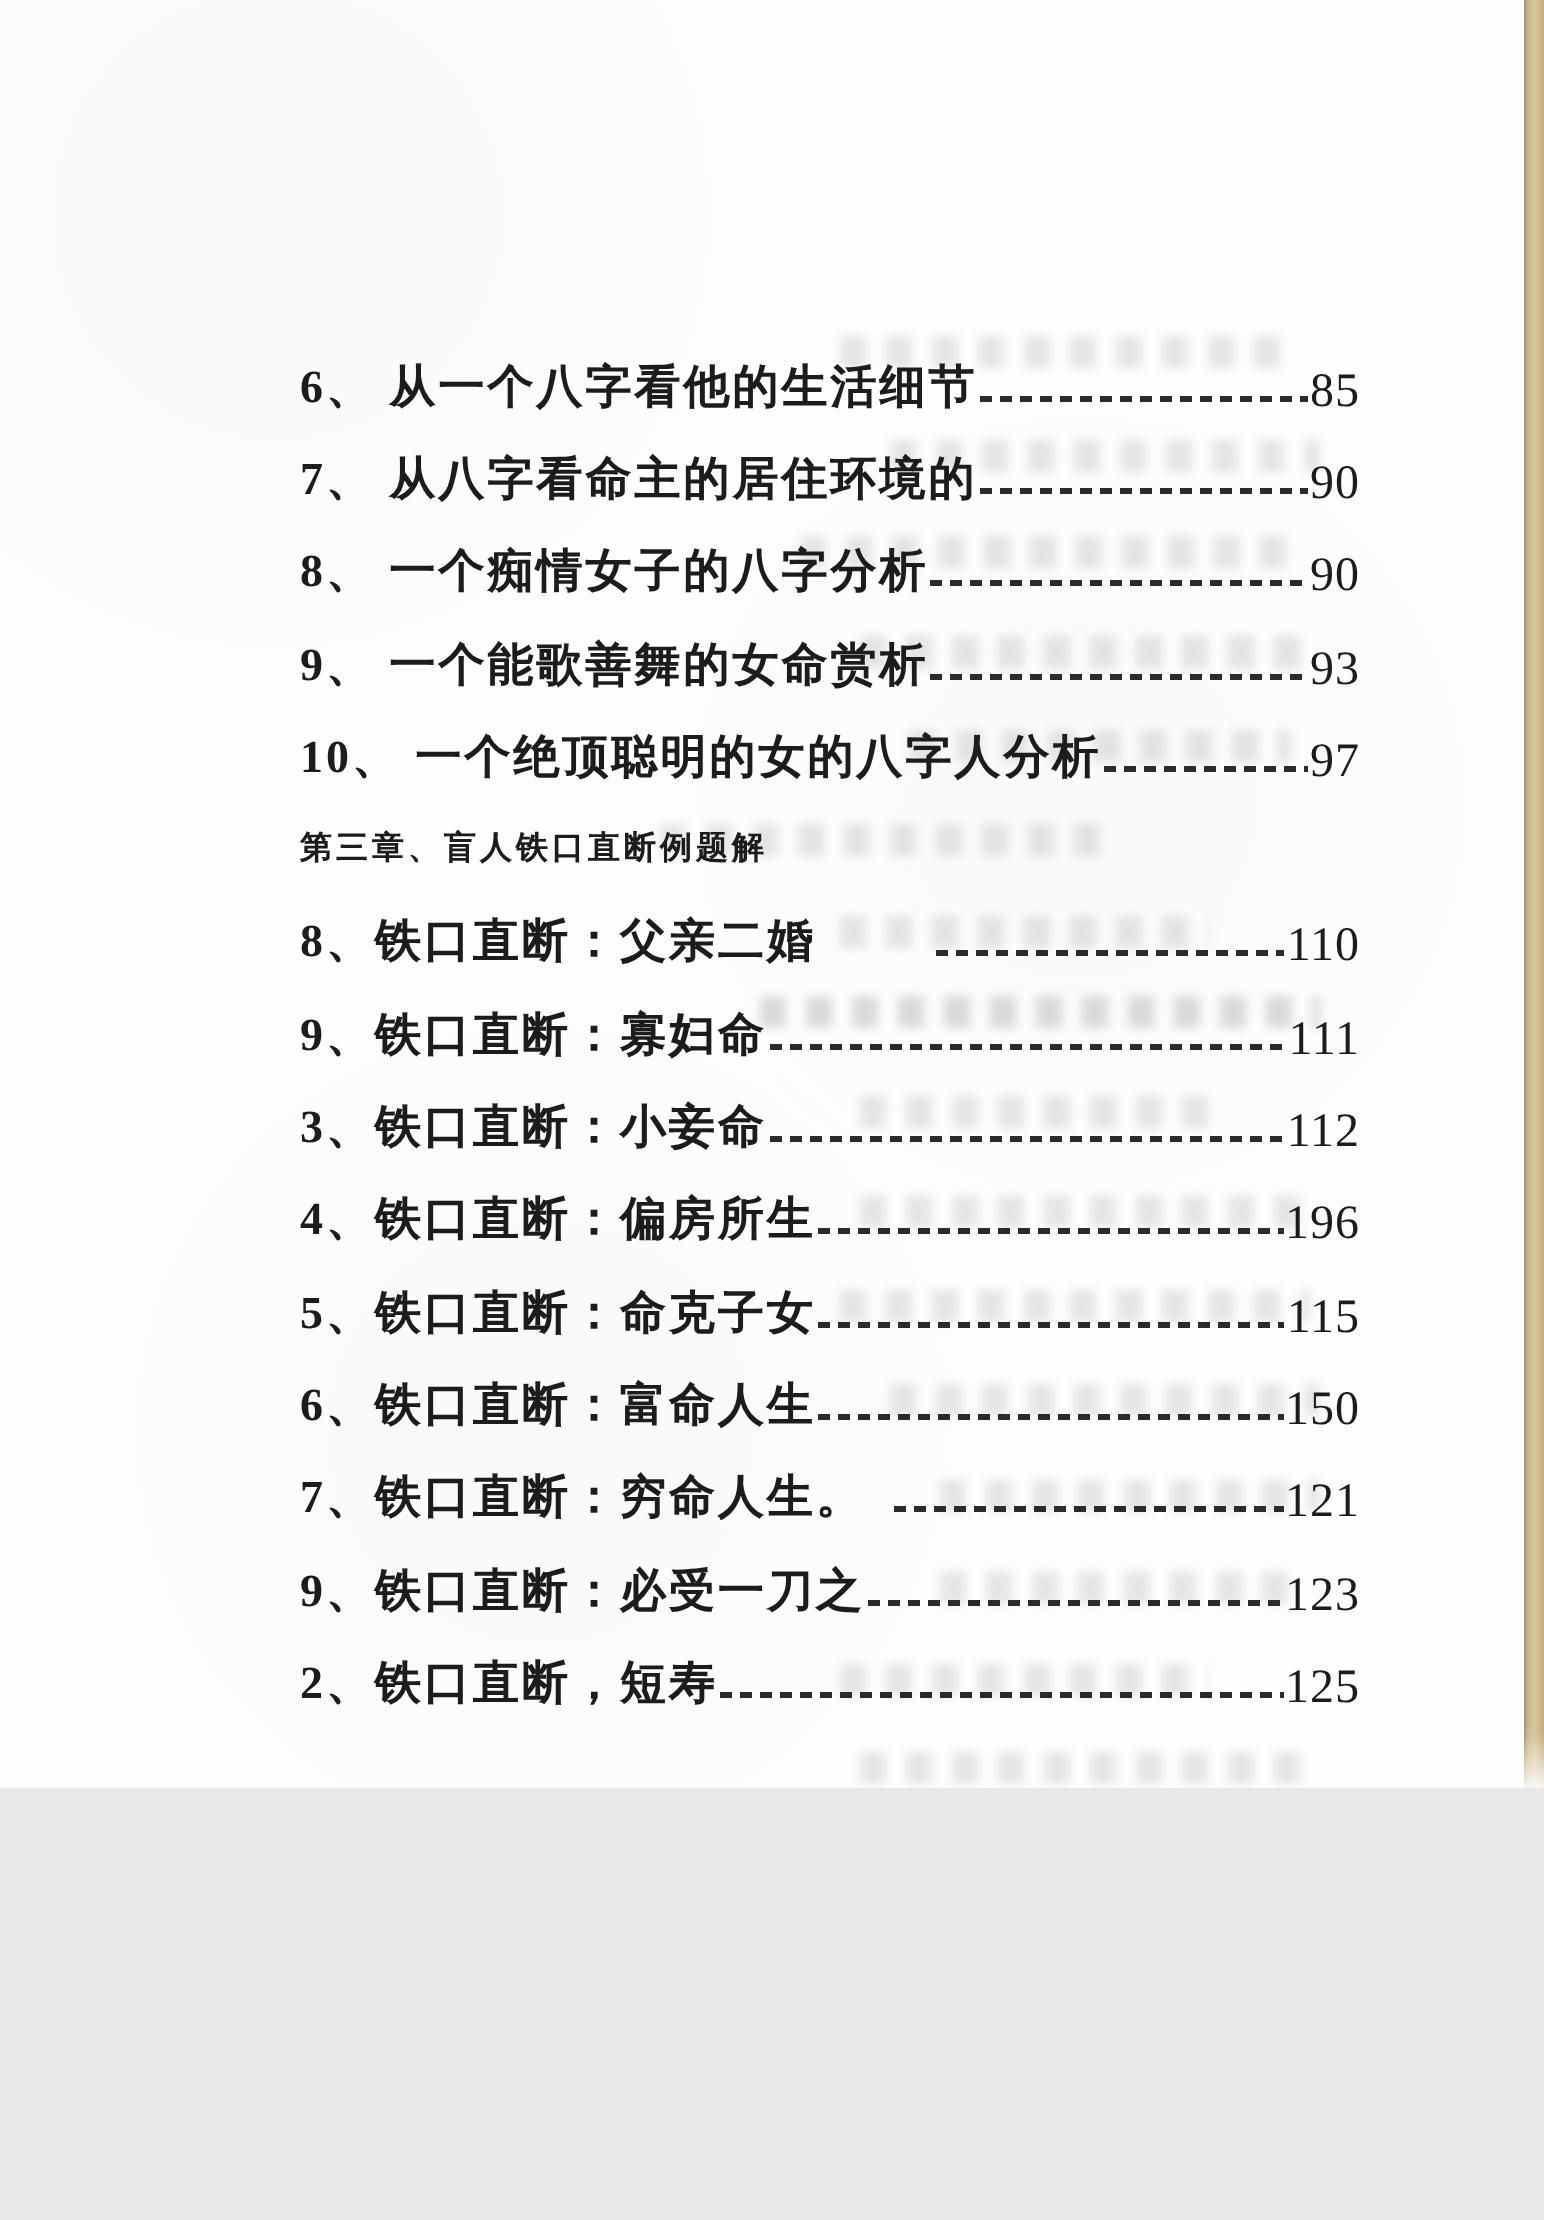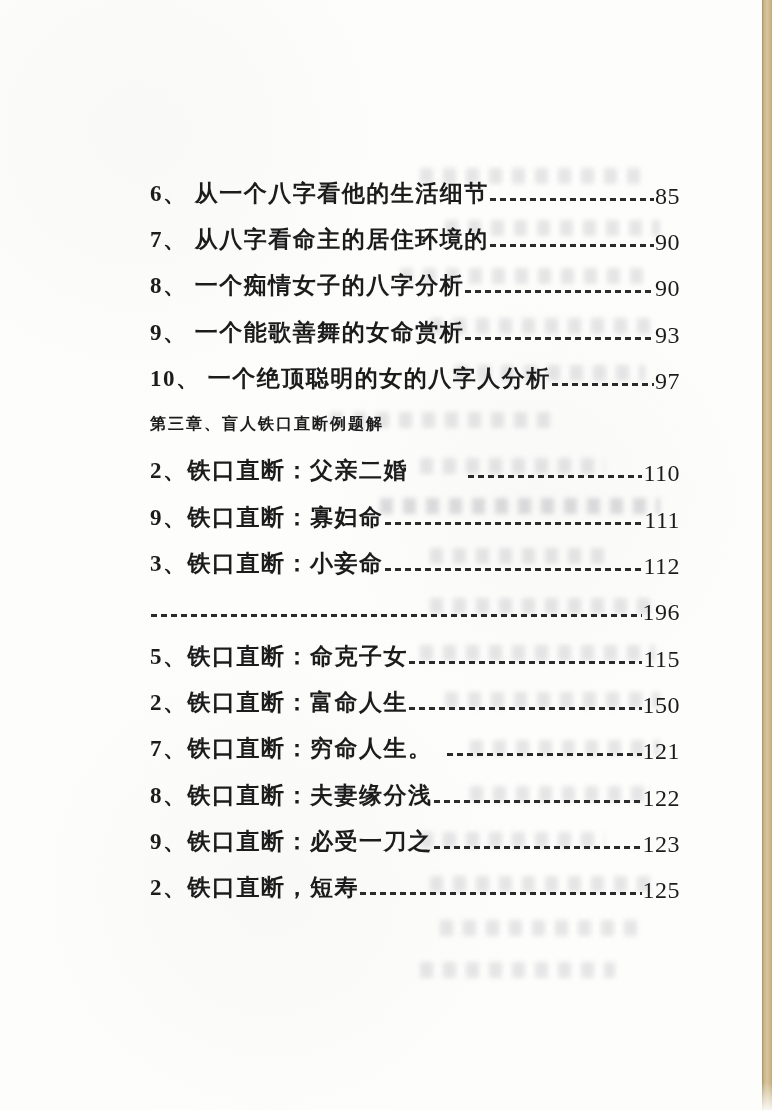--- a/index.html
+++ b/index.html
@@ -3,21 +3,21 @@
 <meta charset="utf-8">
 <style>
   html, body {
     margin: 0;
     padding: 0;
     background: #e8e8e8;
   }
   .scan-page {
     position: relative;
     width: 772px;
-    height: 1110px;
+    height: 894px;
     overflow: hidden;
     background-color: #fdfdfc;
     background-image:
       radial-gradient(circle at 18% 12%, rgba(120,120,120,0.035) 0, rgba(0,0,0,0) 24%),
       radial-gradient(circle at 70% 45%, rgba(120,120,120,0.03) 0, rgba(0,0,0,0) 30%),
       radial-gradient(circle at 35% 80%, rgba(120,120,120,0.035) 0, rgba(0,0,0,0) 26%);
     font-family: "Liberation Serif", "DejaVu Serif", serif;
   }
   
   .page-edge {
@@ -134,57 +134,53 @@
       </div>
       <div class="toc-row">
         <span class="label">10、 一个绝顶聪明的女的八字人分析</span>
         <span class="leader"></span>
         <span class="pagenum">97</span>
       </div>
       <div class="toc-row heading">
         <span class="label">第三章、盲人铁口直断例题解</span>
       </div>
       <div class="toc-row">
-        <span class="label">2、铁口直断：父亲二婚</span>
+        <span class="label">8、铁口直断：父亲二婚</span>
         <span class="leader" style="margin-left: 60px;"></span>
         <span class="pagenum">110</span>
       </div>
       <div class="toc-row">
         <span class="label">9、铁口直断：寡妇命</span>
         <span class="leader"></span>
         <span class="pagenum">111</span>
       </div>
       <div class="toc-row">
         <span class="label">3、铁口直断：小妾命</span>
         <span class="leader"></span>
         <span class="pagenum">112</span>
       </div>
       <div class="toc-row">
+        <span class="label">4、铁口直断：偏房所生</span>
         <span class="leader"></span>
         <span class="pagenum">196</span>
       </div>
       <div class="toc-row">
         <span class="label">5、铁口直断：命克子女</span>
         <span class="leader"></span>
         <span class="pagenum">115</span>
       </div>
       <div class="toc-row">
-        <span class="label">2、铁口直断：富命人生</span>
+        <span class="label">6、铁口直断：富命人生</span>
         <span class="leader"></span>
         <span class="pagenum">150</span>
       </div>
       <div class="toc-row">
         <span class="label">7、铁口直断：穷命人生。</span>
         <span class="leader" style="margin-left: 14px;"></span>
         <span class="pagenum">121</span>
-      </div>
-      <div class="toc-row">
-        <span class="label">8、铁口直断：夫妻缘分浅</span>
-        <span class="leader"></span>
-        <span class="pagenum">122</span>
       </div>
       <div class="toc-row">
         <span class="label">9、铁口直断：必受一刀之</span>
         <span class="leader"></span>
         <span class="pagenum">123</span>
       </div>
       <div class="toc-row">
         <span class="label">2、铁口直断，短寿</span>
         <span class="leader"></span>
         <span class="pagenum">125</span>

